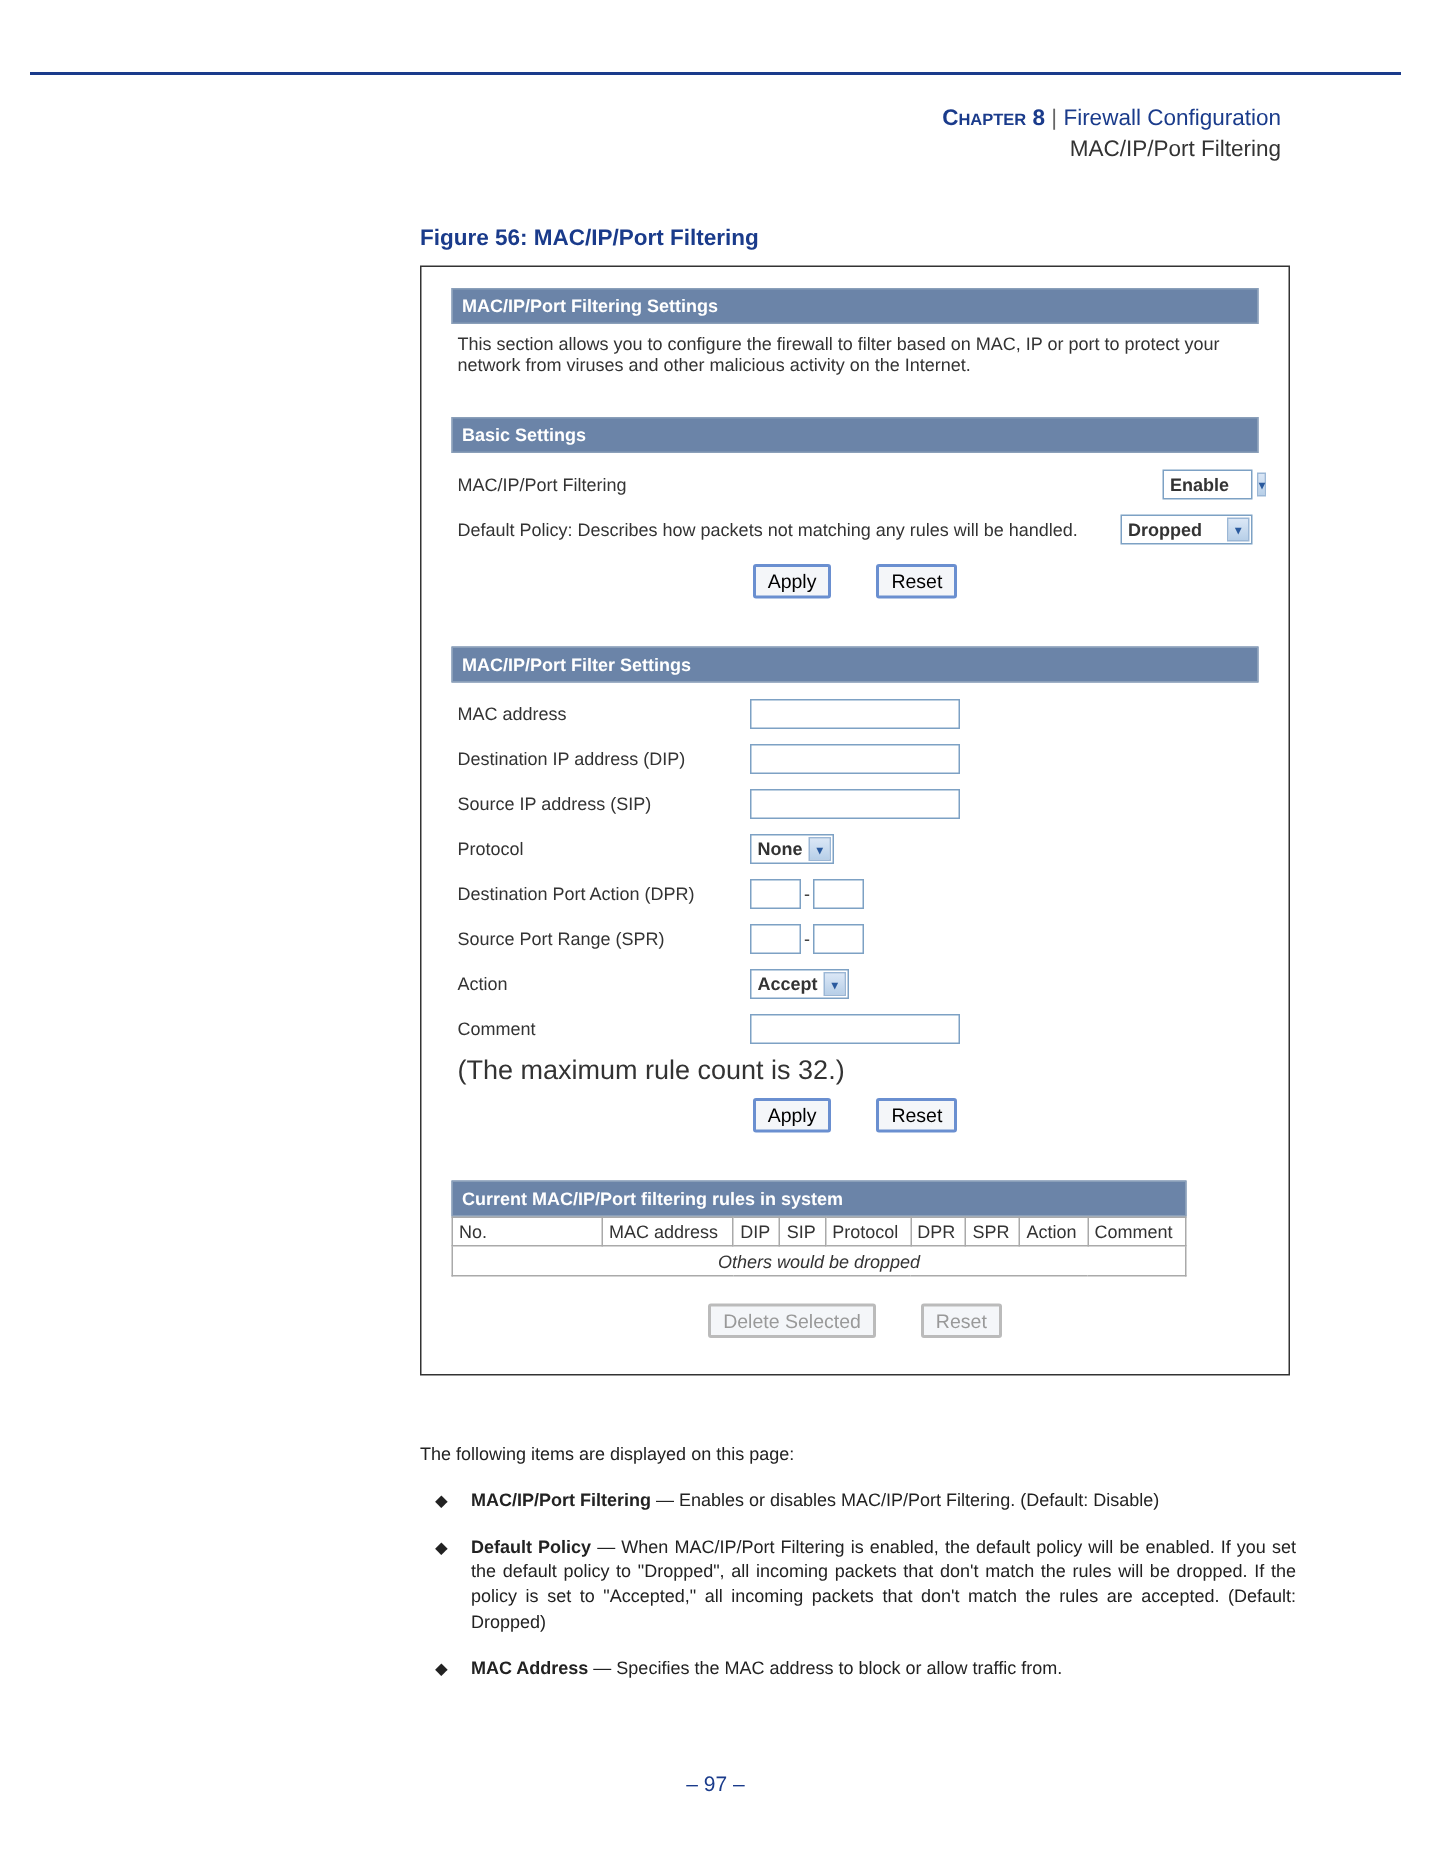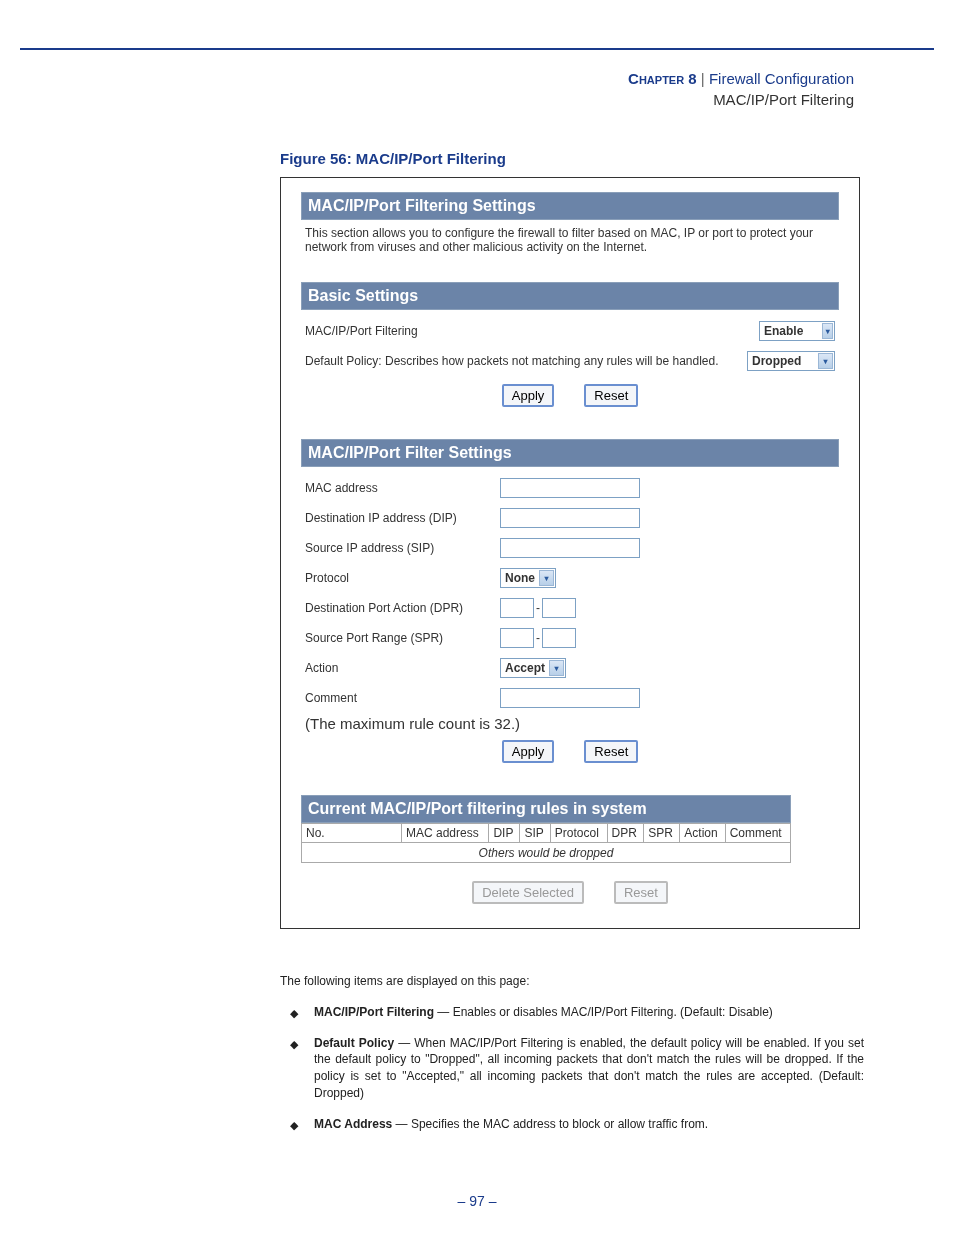--- a/index.html
+++ b/index.html
@@ -53,21 +53,21 @@
     background: #fff;
     font-family: Arial, sans-serif;
     font-size: 12px;
     color: #333;
   }
   .panel-head {
     background: #6b84a8;
     color: #fff;
     font-weight: bold;
     padding: 4px 6px;
-    font-size: 16px;
+    font-size: 12px;
     border: 1px solid #8a9fb9;
   }
   .panel-body {
     padding: 6px 4px 10px 4px;
   }
   .section-spacer { height: 18px; }
   .row {
     display: flex;
     align-items: center;
     min-height: 30px;
@@ -118,21 +118,21 @@
     padding: 2px 8px;
     font-family: Arial, sans-serif;
     font-size: 13px;
     color: #000;
     border-radius: 2px;
   }
   .btn.disabled {
     color: #999;
     border-color: #bbb;
   }
-  .note { font-size: 15px; color: #333; margin-top:2px;}
+  .note { font-size: 18px; color: #333; margin-top:2px;}
   
   .rules-table {
     width: 490px;
     border-collapse: collapse;
     font-size: 12px;
     margin-top: 0;
     padding-left: 24px;
   }
   .rules-table th, .rules-table td {
     border: 1px solid #aaa;
@@ -199,21 +199,21 @@
 
     <div class="panel-head">MAC/IP/Port Filtering Settings</div>
     <div class="panel-body">This section allows you to configure the firewall to filter based on MAC, IP or port to protect your network from viruses and other malicious activity on the Internet.</div>
 
     <div class="section-spacer"></div>
 
     <div class="panel-head">Basic Settings</div>
     <div class="panel-body">
       <div class="row">
         <div class="wide-label">MAC/IP/Port Filtering</div>
-        <div class="select-box" style="width:76px;justify-content:space-between;gap:15px;">
+        <div class="select-box" style="width:60px;justify-content:space-between;gap:15px;">
           <span>Enable</span>
           <span class="arrow">▾</span>
         </div>
       </div>
       <div class="row">
         <div class="wide-label">Default Policy: Describes how packets not matching any rules will be handled.</div>
         <div class="select-box" style="width:88px;justify-content:space-between;">
           <span>Dropped</span>
           <span class="arrow">▾</span>
         </div>

